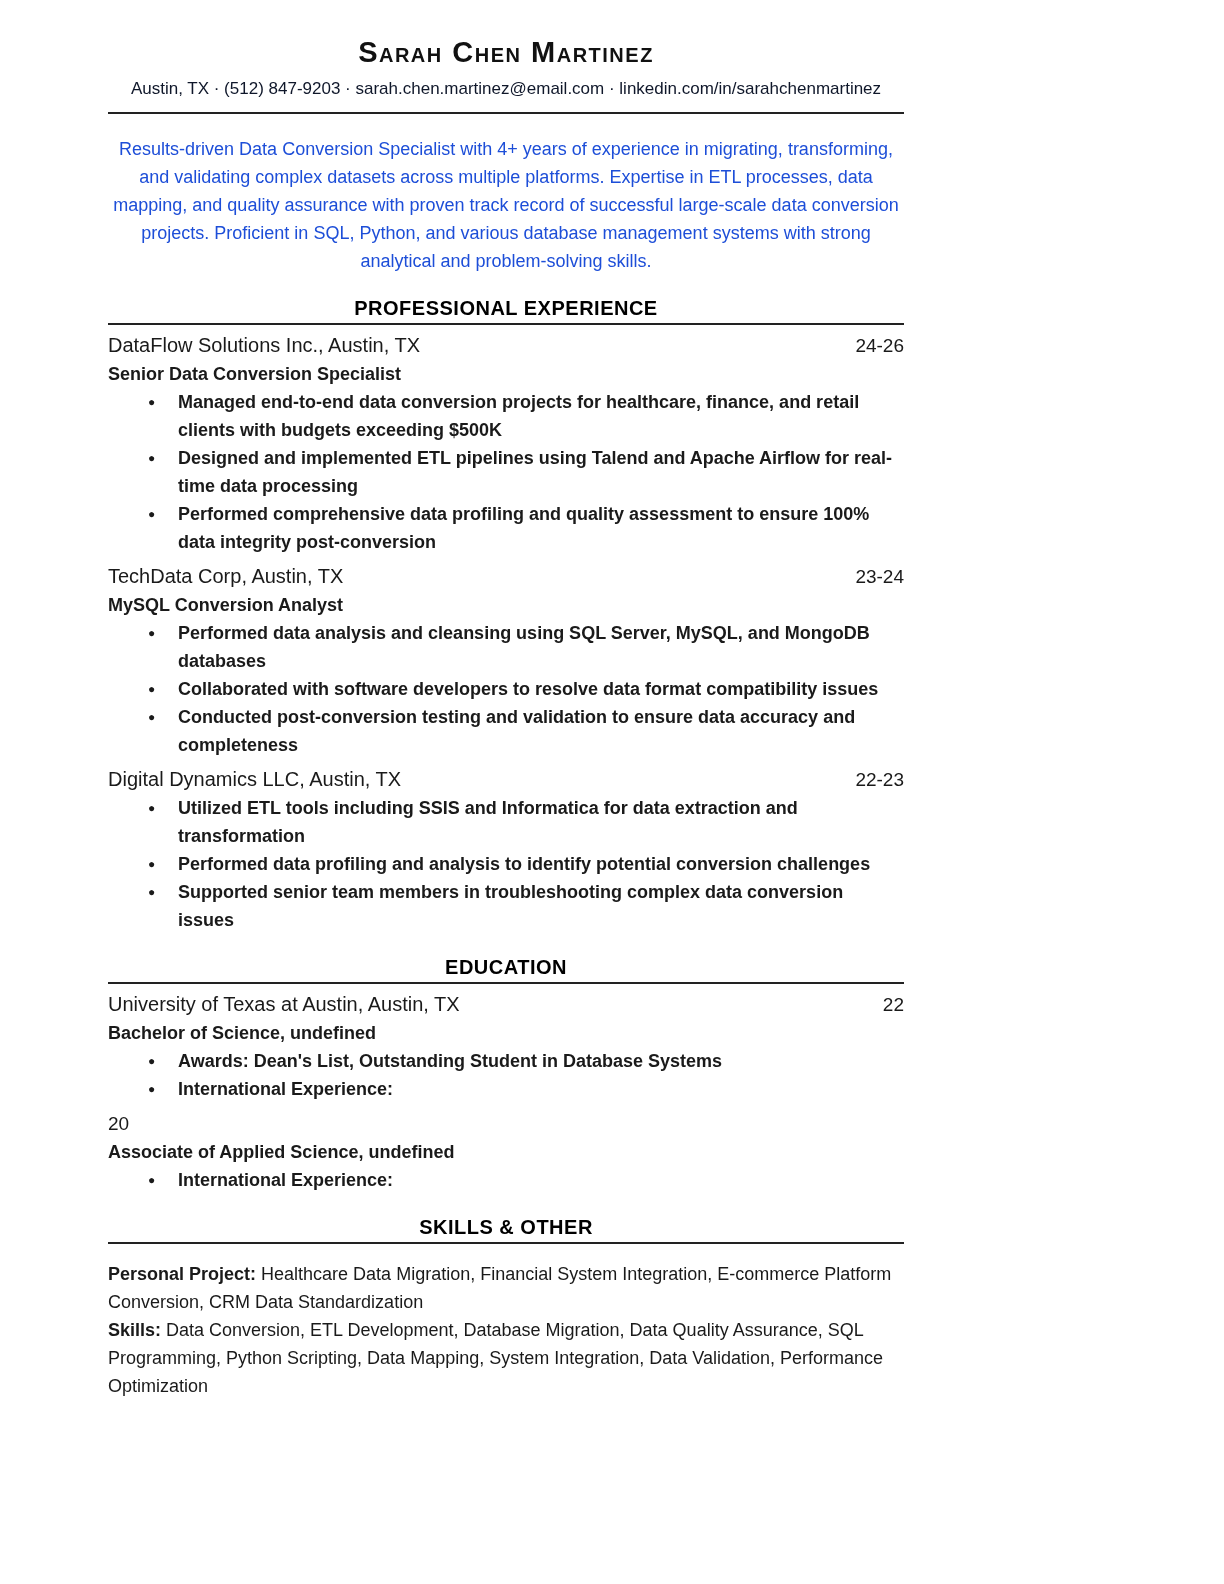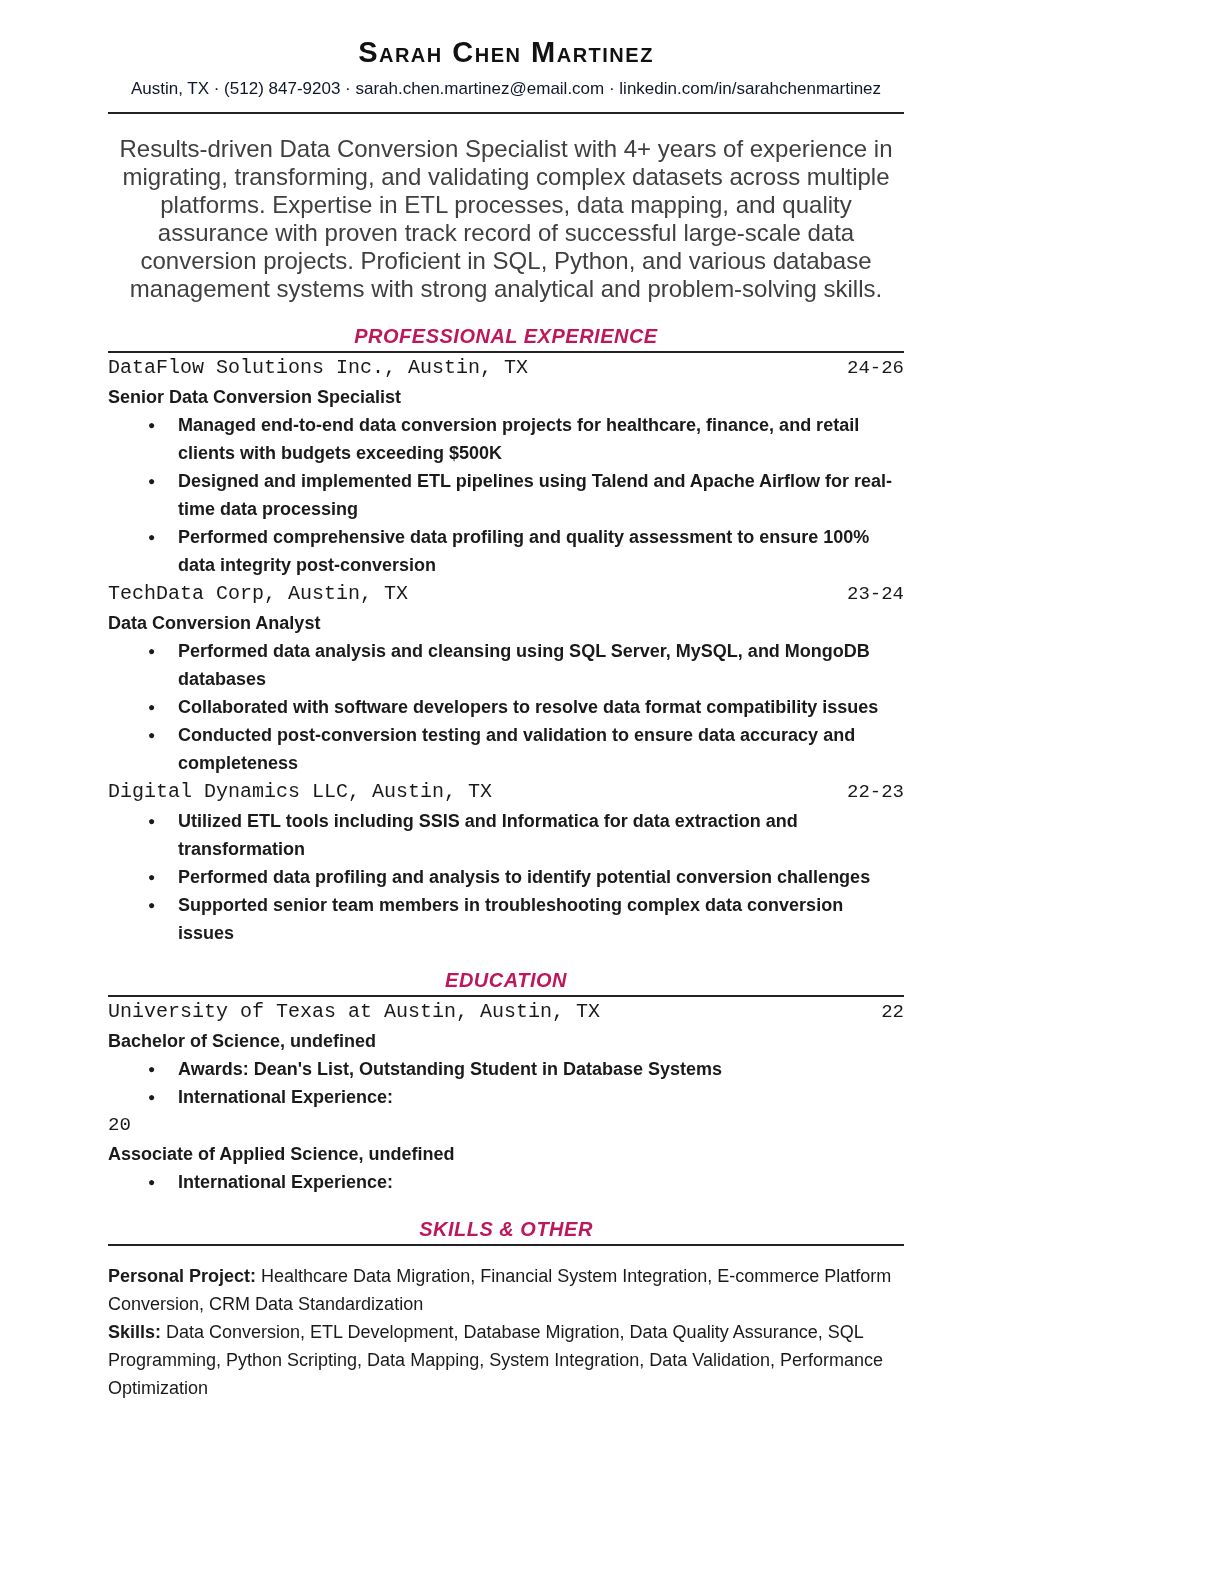--- a/index.html
+++ b/index.html
@@ -32,45 +32,43 @@
   }
   .header-rule {
     border: none;
     border-top: 2.5px solid #222222;
     margin-top: 13px;
   }
   
   .summary {
     margin-top: 21px;
     text-align: center;
-    font-size: 24px;
+    font-size: 18px;
     line-height: 28px;
-    color: #404040;
+    color: #1d4ed8;
   }
   
   .section { margin-top: 22px; }
   .section-heading {
     text-align: center;
     font-size: 20px;
     font-weight: 700;
     letter-spacing: 0.5px;
-    color: #be185d;
+    color: #000000;
     border-bottom: 2px solid #222222;
     padding-bottom: 3px;
-    font-style: italic;
   }
   
   .entry-row {
     display: flex;
     justify-content: space-between;
     align-items: baseline;
     font-size: 20px;
     line-height: 29px;
-    margin-top: 0;
-    font-family: Liberation Mono, monospace;
+    margin-top: 6px;
   }
   .entry-dates { font-size: 19px; }
   .entry-title {
     font-size: 18px;
     font-weight: 700;
     line-height: 28px;
   }
   ul.bullets { list-style: none; }
   ul.bullets li {
     position: relative;
@@ -122,21 +120,21 @@
         <li>Designed and implemented ETL pipelines using Talend and Apache Airflow for real-time data processing</li>
         <li>Performed comprehensive data profiling and quality assessment to ensure 100% data integrity post-conversion</li>
       </ul>
     </div>
 
     <div>
       <div class="entry-row">
         <span>TechData Corp, Austin, TX</span>
         <span class="entry-dates">23-24</span>
       </div>
-      <div class="entry-title">Data Conversion Analyst</div>
+      <div class="entry-title">MySQL Conversion Analyst</div>
       <ul class="bullets">
         <li>Performed data analysis and cleansing using SQL Server, MySQL, and MongoDB databases</li>
         <li>Collaborated with software developers to resolve data format compatibility issues</li>
         <li>Conducted post-conversion testing and validation to ensure data accuracy and completeness</li>
       </ul>
     </div>
 
     <div>
       <div class="entry-row">
         <span>Digital Dynamics LLC, Austin, TX</span>

